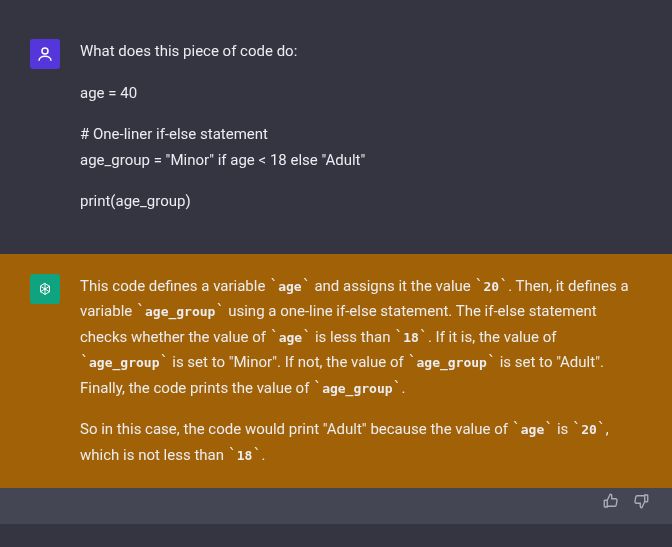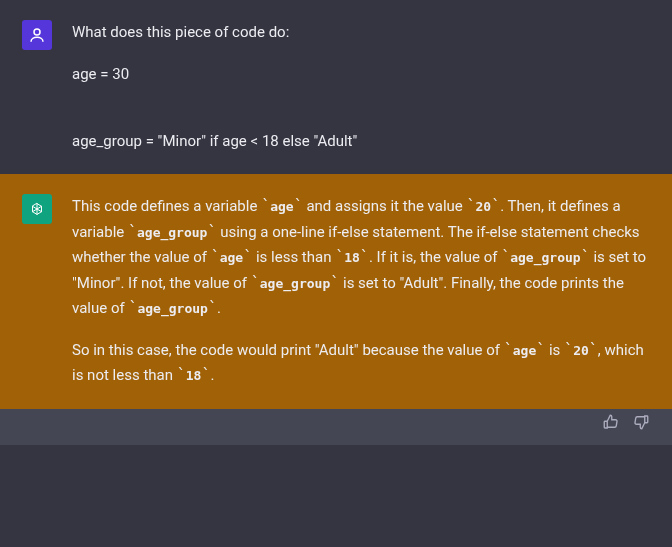--- a/index.html
+++ b/index.html
@@ -6,22 +6,23 @@
     body {
       font-family: -apple-system, BlinkMacSystemFont, "Segoe UI", Roboto, Helvetica, Arial, sans-serif;
       background: #343541;
       color: #d1d5db;
       width: 672px;
       font-size: 15px;
       line-height: 1.7;
     }
     .msg {
       display: flex;
-      padding: 20px 22px;
+      padding: 20px 30px;
       gap: 20px;
+      margin-top: 19px;
     }
     .msg.user { background: #343541; }
     .msg.assistant { background: #a16207; }
     .avatar {
       width: 30px;
       height: 30px;
       border-radius: 3px;
       flex-shrink: 0;
       display: flex;
       align-items: center;
@@ -54,25 +55,26 @@
 
 <div class="msg user">
   <div class="avatar user-av">
     <svg viewBox="0 0 24 24" fill="none" stroke="#fff" stroke-width="2">
       <circle cx="12" cy="8" r="4"></circle>
       <path d="M4 21c0-4 4-6 8-6s8 2 8 6"></path>
     </svg>
   </div>
   <div class="content">
     <p>What does this piece of code do:</p>
-    <p>age = 30</p>
+    <p>age = 40</p>
     <p>
-      <br>
+      <span># One-liner if-else statement</span><br>
       <span>age_group = "Minor" if age &lt; 18 else "Adult"</span>
     </p>
+    <p>print(age_group)</p>
   </div>
 </div>
 
 <div class="msg assistant">
   <div class="avatar assist-av">
     <svg viewBox="0 0 40 40">
       <g stroke="#fff" stroke-width="2.2" fill="none" stroke-linecap="round" stroke-linejoin="round">
         <path d="M20 8 L30 14 L30 26 L20 32 L10 26 L10 14 Z"></path>
         <path d="M20 8 L20 20 M30 14 L20 20 M30 26 L20 20 M20 32 L20 20 M10 26 L20 20 M10 14 L20 20"></path>
       </g>

